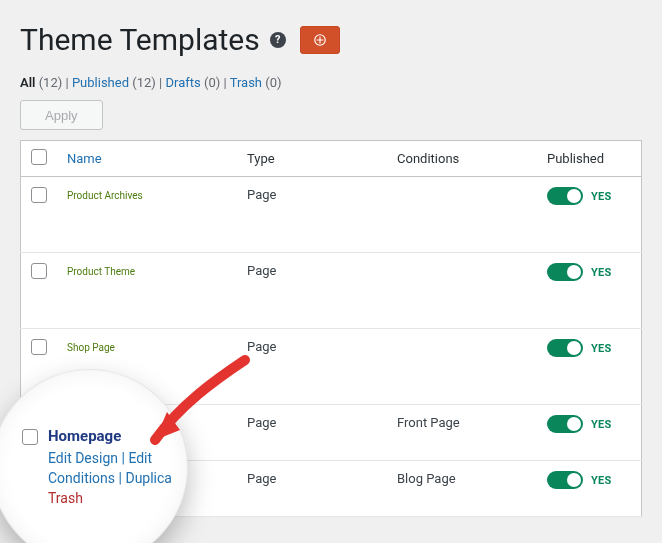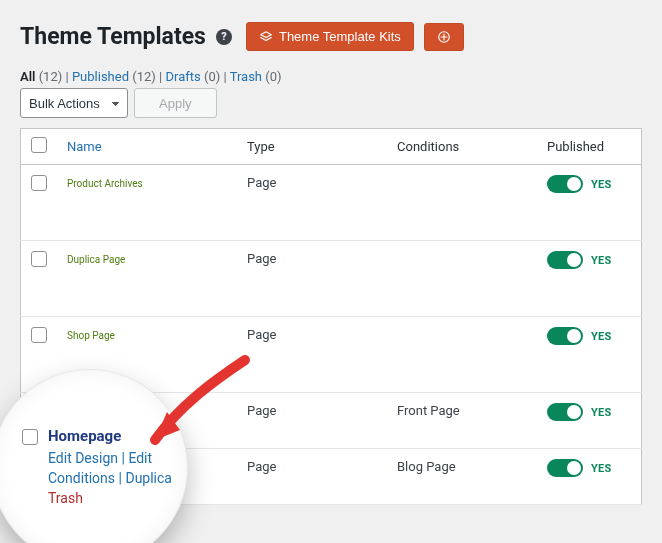--- a/index.html
+++ b/index.html
@@ -16,22 +16,22 @@
   }
 
   
   .heading-row {
     display: flex;
     align-items: center;
     gap: 10px;
     padding: 22px 0 18px 0;
   }
   h1 {
-    font-size: 23px;
-    font-weight: 700;
+    font-size: 30px;
+    font-weight: 400;
     color: #1d2327;
   }
   .help-icon {
     width: 16px; height: 16px;
     border-radius: 50%;
     background: #3c434a;
     color: #fff;
     font-size: 11px;
     font-weight: 700;
     display: inline-flex;
@@ -52,21 +52,21 @@
     font-weight: 500;
     cursor: pointer;
   }
   .btn-primary .icon-slot { display:inline-block; width:14px; height:14px; }
   .btn-primary svg { width:14px; height:14px; display:block; }
 
   
   .subsubsub {
     font-size: 13px;
     color: #646970;
-    margin-bottom: 4px;
+    margin-bottom: 10px;
   }
   .subsubsub .link { color: #2271b1; cursor:pointer; }
   .subsubsub .current { color: #1d2327; font-weight:600; }
   .subsubsub .count { color:#646970; }
 
   
   .tablenav { display:flex; align-items:center; gap:6px; margin-bottom:10px; }
   .bulk-select {
     background:#fff;
     border:1px solid #8c8f94;
@@ -194,29 +194,20 @@
     height:120px;
     pointer-events:none;
   }
 </style>
 </head>
 <body>
 
 <div class="heading-row">
   <h1>Theme Templates</h1>
   <span class="help-icon">?</span>
-  <button class="btn-primary">
-    <span class="icon-slot">
-      <svg viewBox="0 0 24 24" fill="none" stroke="#fff" stroke-width="2" stroke-linejoin="round" stroke-linecap="round">
-          <polygon points="12 3 3 8 12 13 21 8 12 3"></polygon>
-          <polyline points="3 13 12 18 21 13"></polyline>
-        </svg>
-    </span>
-    <span>Theme Template Kits</span>
-  </button>
   <button class="btn-primary">
     <span class="icon-slot">
       <svg viewBox="0 0 24 24" fill="none" stroke="#fff" stroke-width="2" stroke-linecap="round">
           <circle cx="12" cy="12" r="9"></circle>
           <line x1="12" y1="7" x2="12" y2="17"></line>
           <line x1="7" y1="12" x2="17" y2="12"></line>
         </svg>
     </span>
   </button>
 </div>
@@ -229,23 +220,20 @@
   <span class="count">(12)</span>
   <span> | </span>
   <span class="link">Drafts</span>
   <span class="count">(0)</span>
   <span> | </span>
   <span class="link">Trash</span>
   <span class="count">(0)</span>
 </div>
 
 <div class="tablenav">
-  <select class="bulk-select">
-    <option>Bulk Actions</option>
-  </select>
   <button class="apply-btn">Apply</button>
 </div>
 
 <table class="wp-list">
   <thead>
     <tr>
       <th class="col-check"><span class="checkbox"></span></th>
       <th class="col-name sortable">Name</th>
       <th class="col-type">Type</th>
       <th class="col-cond">Conditions</th>
@@ -260,21 +248,21 @@
       <td></td>
       <td>
           <div class="toggle-wrap">
             <span class="toggle"></span>
             <span class="toggle-label">YES</span>
           </div>
         </td>
     </tr>
     <tr>
       <td><span class="checkbox"></span></td>
-      <td><span class="row-title">Duplica Page</span></td>
+      <td><span class="row-title">Product Theme</span></td>
       <td>Page</td>
       <td></td>
       <td>
           <div class="toggle-wrap">
             <span class="toggle"></span>
             <span class="toggle-label">YES</span>
           </div>
         </td>
     </tr>
     <tr>

